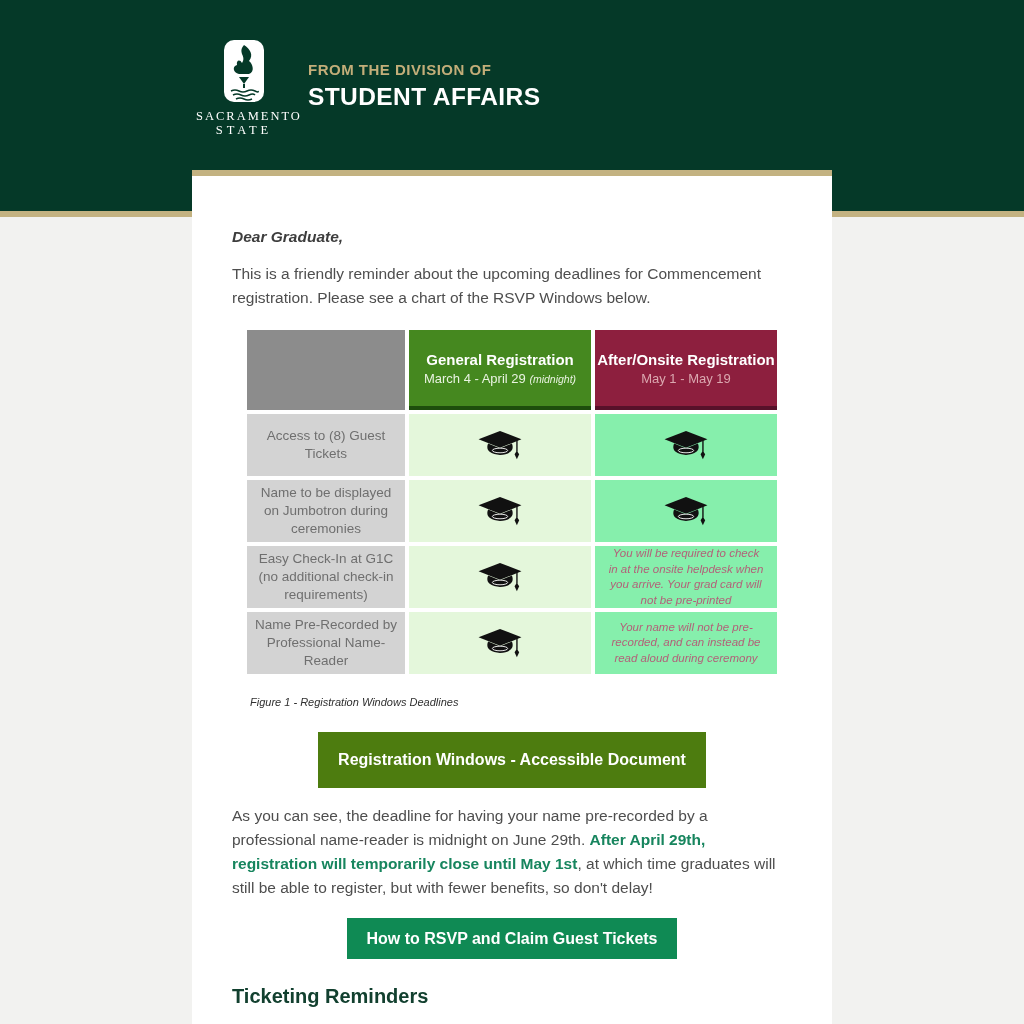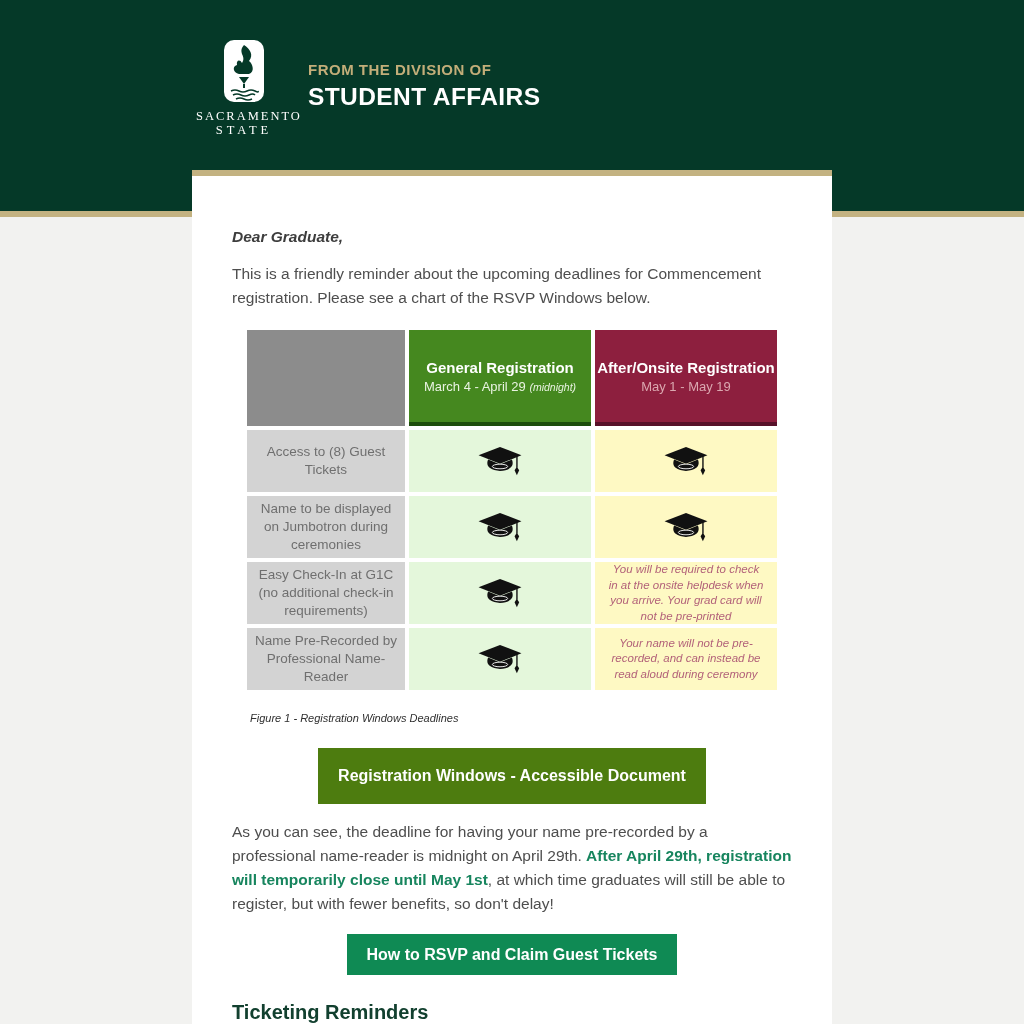--- a/index.html
+++ b/index.html
@@ -25,33 +25,33 @@
 
   .greeting { margin-top:52px; font-size:15.5px; font-weight:bold; color:#3d3d3d;font-style:italic; }
   .para { margin-top:16px; font-size:15.5px; line-height:24px; color:#4e4e4e; }
   .highlight { color:#17855e; font-weight:bold; }
 
   
   .reg-table { width:530px; margin:20px auto 0 auto; }
   .reg-title { height:27px; background:#050505; color:#ffffff; font-weight:bold; font-size:19px;
                display:flex; align-items:center; justify-content:center; letter-spacing:.3px; }
   .reg-grid { display:grid; grid-template-columns:158px 1fr 1fr; gap:4px; background:#ffffff; }
-  .hdr { height:96px; display:flex; flex-direction:column; align-items:center; justify-content:center; text-align:center; }
+  .hdr { height:80px; display:flex; flex-direction:column; align-items:center; justify-content:center; text-align:center; }
   .hdr-empty  { background:#8c8c8c; }
   .hdr-green  { background:#45881f; border-bottom:4px solid #1d4d0c; }
   .hdr-maroon { background:#8d1f3e; border-bottom:4px solid #57112a; }
   .hdr-name { color:#ffffff; font-weight:bold; font-size:15px; }
   .hdr-dates { font-size:13px; margin-top:3px; }
   .hdr-green .hdr-dates { color:#e9f3e1; }
   .hdr-maroon .hdr-dates { color:#dba8b0; }
   .hdr-note { font-style:italic; font-size:10.5px; }
   .cell { height:62px; display:flex; align-items:center; justify-content:center; text-align:center; }
   .cell-label { background:#d3d3d3; color:#6f6f6f; font-size:13.5px; line-height:18px; padding:4px 8px; }
   .cell-green { background:#e4f7db; }
-  .cell-pink  { background:#fef9c3; }
+  .cell-pink  { background:#86efac; }
   .pink-note { font-style:italic; color:#b26179; font-size:11.5px; line-height:15.5px; padding:4px 12px; }
   .cap-icon svg { display:block; }
 
   .fig-caption { margin-top:22px; margin-left:18px; font-size:11px; font-style:italic; color:#2f2f2f; }
 
   .btn { display:block; margin:0 auto; border:none; color:#ffffff; font-weight:bold; font-size:16px;
          font-family:"Liberation Sans", sans-serif; cursor:pointer; }
   .btn-dark { margin-top:24px; width:388px; height:56px; background:#4d7c0f; }
   .btn-green { margin-top:18px; width:330px; height:41px; background:#0f8a54; }
 
@@ -197,19 +197,19 @@
         <span class="pink-note">Your name will not be pre-recorded, and can instead be read aloud during ceremony</span>
       </div>
 
     </div>
   </div>
 
   <div class="fig-caption">Figure 1 - Registration Windows Deadlines</div>
 
   <button class="btn btn-dark">Registration Windows - Accessible Document</button>
 
-  <p class="para"><span>As you can see, the deadline for having your name pre-recorded by a professional name-reader is midnight on April 29th. </span><span class="highlight">After April 29th, registration will temporarily close until May 1st</span><span>, at which time graduates will still be able to register, but with fewer benefits, so don't delay!</span></p>
+  <p class="para"><span>As you can see, the deadline for having your name pre-recorded by a professional name-reader is midnight on June 29th. </span><span class="highlight">After April 29th, registration will temporarily close until May 1st</span><span>, at which time graduates will still be able to register, but with fewer benefits, so don't delay!</span></p>
 
   <button class="btn btn-green">How to RSVP and Claim Guest Tickets</button>
 
   <div class="section-heading">Ticketing Reminders</div>
 
 </div>
 
 </body></html>

